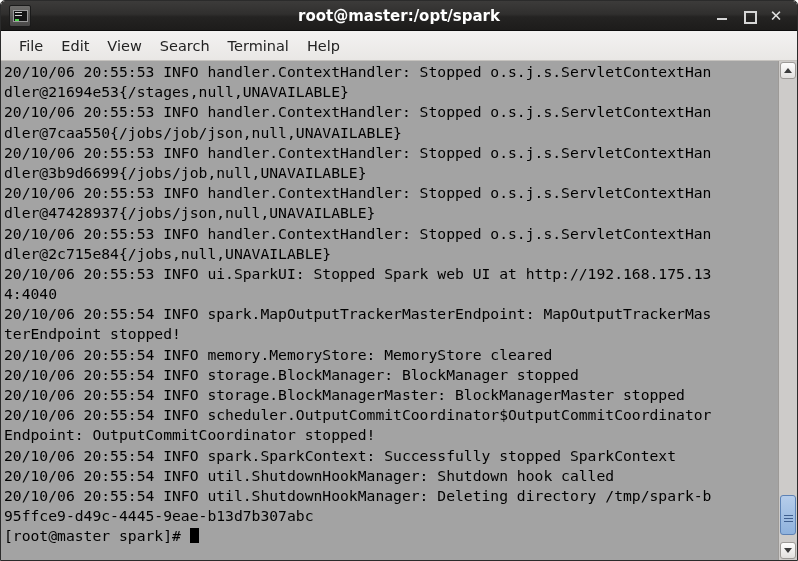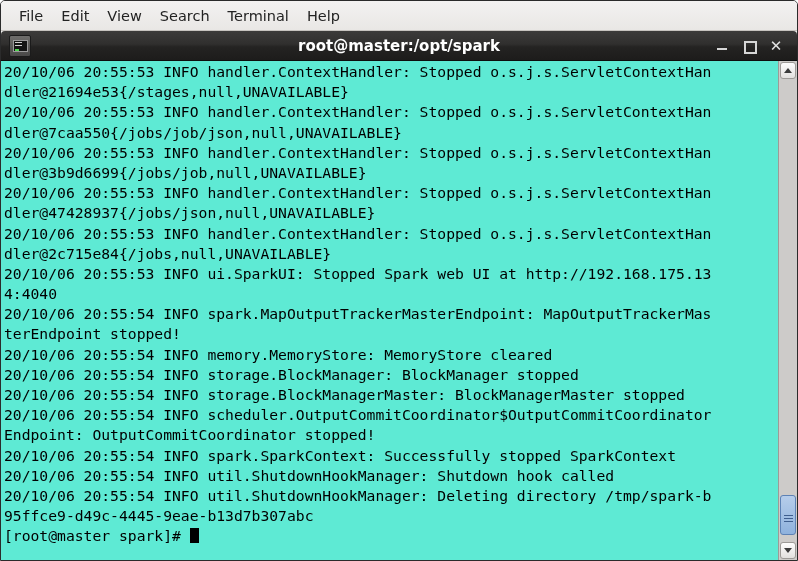--- a/index.html
+++ b/index.html
@@ -141,21 +141,21 @@
   
   #body-area {
     flex: 1 1 auto;
     display: flex;
     position: relative;
     background: #ffffff;
     min-height: 0;
   }
   #term {
     flex: 1 1 auto;
-    background: #5eead4;
+    background: #a3a3a3;
     color: #000000;
     font-family: "DejaVu Sans Mono", monospace;
     font-size: 14.7px;
     line-height: 20.2px;
     padding: 1px 0 0 3px;
     white-space: pre;
     overflow: hidden;
     box-sizing: border-box;
     position: relative;
   }
@@ -236,40 +236,40 @@
     font-family: "DejaVu Sans", sans-serif;
     white-space: nowrap;
     pointer-events: none;
     z-index: 5;
   }
 </style>
 </head>
 <body>
 
 <div id="window">
-
-  <div id="menubar">
-    <div class="menu-item">File</div>
-    <div class="menu-item">Edit</div>
-    <div class="menu-item">View</div>
-    <div class="menu-item">Search</div>
-    <div class="menu-item">Terminal</div>
-    <div class="menu-item">Help</div>
-  </div>
 
   <div id="titlebar">
     <div id="win-icon">
       <div class="scr"></div>
     </div>
     <div id="title-text">root@master:/opt/spark</div>
     <div id="win-controls">
       <div class="wbtn min"></div>
       <div class="wbtn max"></div>
       <div class="wbtn close">✕</div>
     </div>
+  </div>
+
+  <div id="menubar">
+    <div class="menu-item">File</div>
+    <div class="menu-item">Edit</div>
+    <div class="menu-item">View</div>
+    <div class="menu-item">Search</div>
+    <div class="menu-item">Terminal</div>
+    <div class="menu-item">Help</div>
   </div>
 
   <div id="body-area">
     <div id="term"><div class="tline">20/10/06 20:55:53 INFO handler.ContextHandler: Stopped o.s.j.s.ServletContextHan</div><div class="tline">dler@21694e53{/stages,null,UNAVAILABLE}</div><div class="tline">20/10/06 20:55:53 INFO handler.ContextHandler: Stopped o.s.j.s.ServletContextHan</div><div class="tline">dler@7caa550{/jobs/job/json,null,UNAVAILABLE}</div><div class="tline">20/10/06 20:55:53 INFO handler.ContextHandler: Stopped o.s.j.s.ServletContextHan</div><div class="tline">dler@3b9d6699{/jobs/job,null,UNAVAILABLE}</div><div class="tline">20/10/06 20:55:53 INFO handler.ContextHandler: Stopped o.s.j.s.ServletContextHan</div><div class="tline">dler@47428937{/jobs/json,null,UNAVAILABLE}</div><div class="tline">20/10/06 20:55:53 INFO handler.ContextHandler: Stopped o.s.j.s.ServletContextHan</div><div class="tline">dler@2c715e84{/jobs,null,UNAVAILABLE}</div><div class="tline">20/10/06 20:55:53 INFO ui.SparkUI: Stopped Spark web UI at http://192.168.175.13</div><div class="tline">4:4040</div><div class="tline">20/10/06 20:55:54 INFO spark.MapOutputTrackerMasterEndpoint: MapOutputTrackerMas</div><div class="tline">terEndpoint stopped!</div><div class="tline">20/10/06 20:55:54 INFO memory.MemoryStore: MemoryStore cleared</div><div class="tline">20/10/06 20:55:54 INFO storage.BlockManager: BlockManager stopped</div><div class="tline">20/10/06 20:55:54 INFO storage.BlockManagerMaster: BlockManagerMaster stopped</div><div class="tline">20/10/06 20:55:54 INFO scheduler.OutputCommitCoordinator$OutputCommitCoordinator</div><div class="tline">Endpoint: OutputCommitCoordinator stopped!</div><div class="tline">20/10/06 20:55:54 INFO spark.SparkContext: Successfully stopped SparkContext</div><div class="tline">20/10/06 20:55:54 INFO util.ShutdownHookManager: Shutdown hook called</div><div class="tline">20/10/06 20:55:54 INFO util.ShutdownHookManager: Deleting directory /tmp/spark-b</div><div class="tline">95ffce9-d49c-4445-9eae-b13d7b307abc</div><div class="tline"><span>[root@master spark]# </span><span class="cursor"></span></div></div>
 
     <div id="scrollbar">
       <div class="sb-btn">
         <div class="sb-arrow up"></div>
       </div>
       <div id="sb-track">

